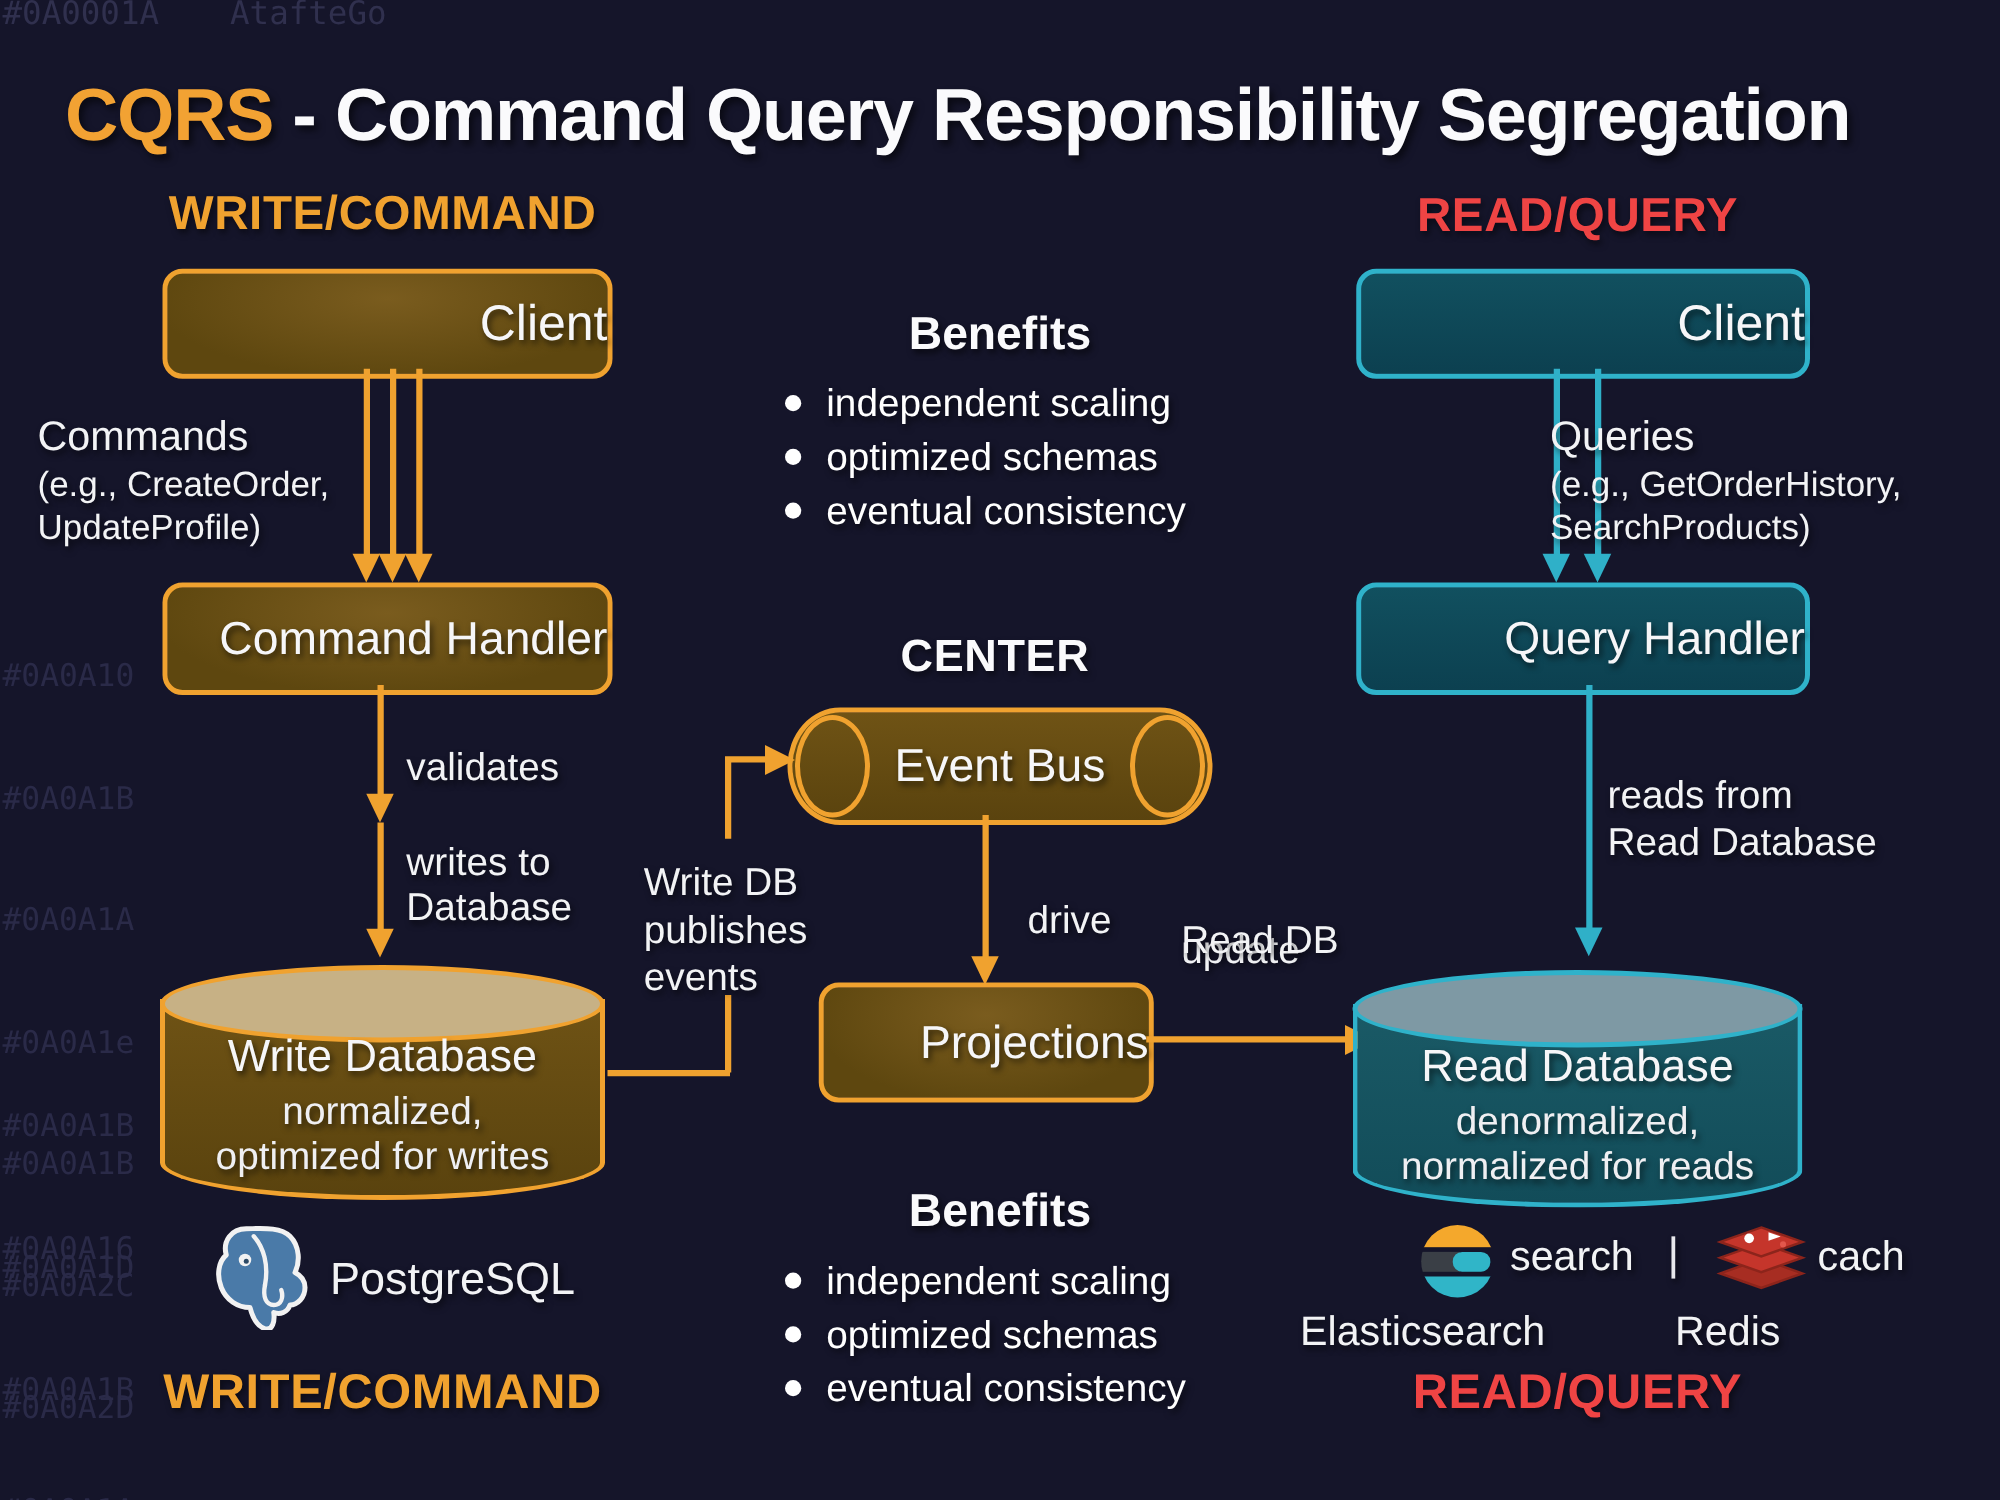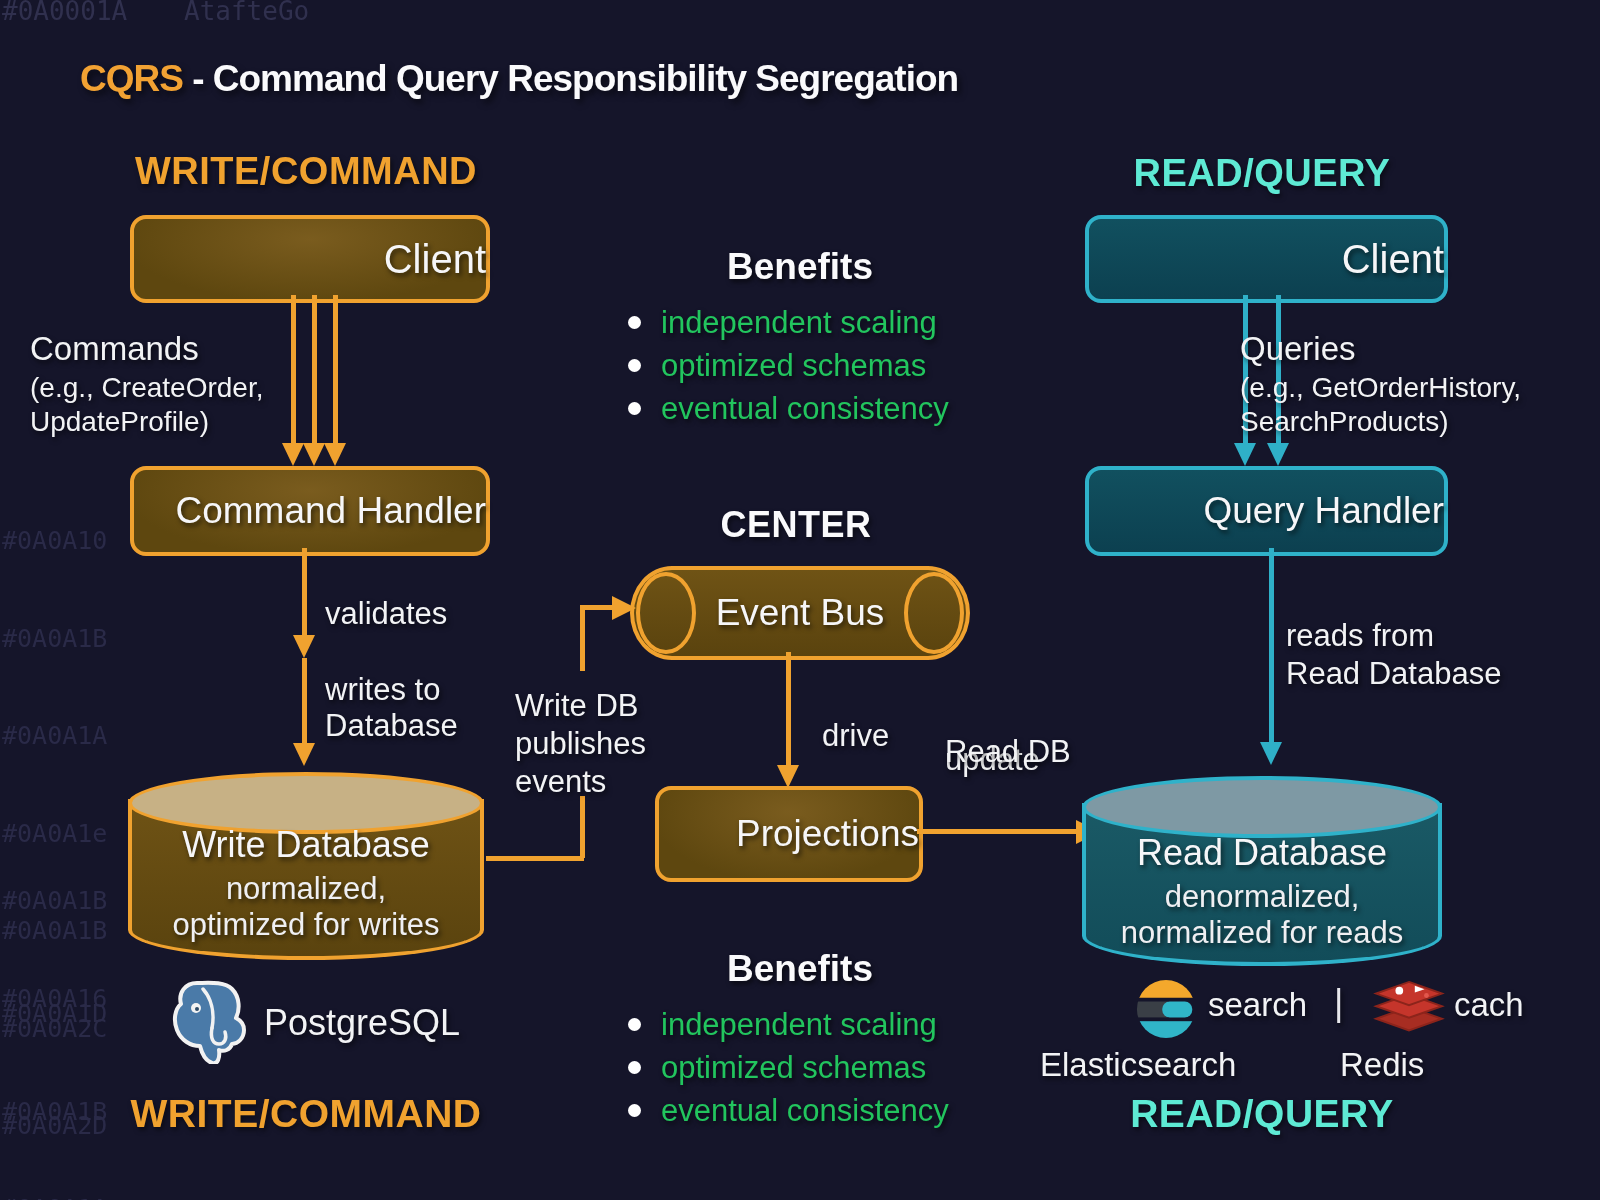--- a/index.html
+++ b/index.html
@@ -3,27 +3,27 @@
 <meta charset="utf-8">
 <style>
   html,body{margin:0;padding:0;background:#0d0d1a;}
   .stage{position:relative;width:1600px;height:1200px;background:#15152A;overflow:hidden;
          font-family:"Liberation Sans",sans-serif;}
   
   .hexcol{position:absolute;left:2px;font-family:"DejaVu Sans Mono",monospace;font-size:25px;
           line-height:32.5px;color:#2a2a48;white-space:pre;}
   .hextop{position:absolute;top:-4px;font-family:"DejaVu Sans Mono",monospace;font-size:26px;color:#30304e;}
   
-  .title{position:absolute;left:80px;top:58px;font-size:37px;font-weight:bold;color:#FAFAFC;
+  .title{position:absolute;left:52px;top:58px;font-size:59px;font-weight:bold;color:#FAFAFC;
          letter-spacing:-1px;white-space:nowrap;text-shadow:3px 4px 6px rgba(0,0,0,.55);}
   .title .cqrs{color:#F2A233;}
   
   .sechead{position:absolute;font-weight:bold;font-size:38px;text-align:center;letter-spacing:.5px;
            text-shadow:2px 3px 5px rgba(0,0,0,.5);}
-  .orange-text{color:#F0A22F;} .teal-text{color:#5eead4;}
+  .orange-text{color:#F0A22F;} .teal-text{color:#ef4444;}
   
   .node{position:absolute;border:4px solid;border-radius:16px;display:flex;align-items:center;
         justify-content:flex-end;color:#F6F6F8;text-shadow:2px 3px 5px rgba(0,0,0,.6);}
   .node.orange{border-color:#F0A22F;background:radial-gradient(ellipse at 50% 25%,#7A5C1E 0%,#5E470F 75%);}
   .node.teal{border-color:#2FB2CA;background:linear-gradient(#11505F,#0C4050);}
   
   .vcyl{position:absolute;}
   .vcyl .body{position:absolute;left:0;right:0;top:27px;bottom:0;border:4px solid;border-top:none;
               border-radius:0 0 178px 178px / 0 0 30px 30px;}
   .vcyl .cap{position:absolute;left:0;right:0;top:0;height:54px;border:4px solid;border-radius:50%;}
@@ -53,21 +53,21 @@
   .ah.down.teal{border-top-color:#2FB0C8;}
   .ah.right{border-top:12px solid transparent;border-bottom:12px solid transparent;border-left:24px solid #F0A22F;}
   
   .wl{position:absolute;color:#F2F3F5;font-size:31px;text-shadow:2px 3px 5px rgba(0,0,0,.6);white-space:nowrap;}
   .ctr{text-align:left;}
   
   .benefits{position:absolute;width:430px;}
   .benefits h3{margin:0 0 13px 0;font-size:37px;font-weight:bold;color:#FAFAFC;text-align:center;
                text-shadow:2px 3px 5px rgba(0,0,0,.6);}
   .benefits ul{list-style:none;margin:0;padding:0 0 0 76px;}
-  .benefits li{position:relative;font-size:31px;color:#22c55e;line-height:43px;white-space:nowrap;
+  .benefits li{position:relative;font-size:31px;color:#ffffff;line-height:43px;white-space:nowrap;
                text-shadow:2px 3px 5px rgba(0,0,0,.6);}
   .benefits li::before{content:"";position:absolute;left:-33px;top:15px;width:13px;height:13px;
                        border-radius:50%;background:#fff;}
   .logo{position:absolute;}
 </style>
 </head>
 <body>
 
 <div class="stage">
 

